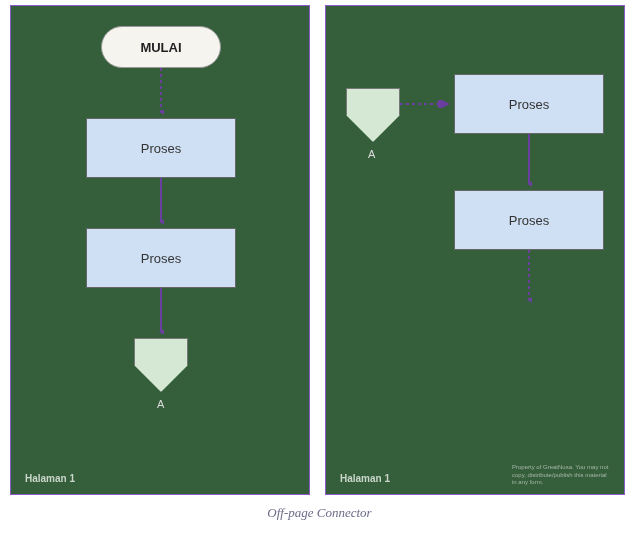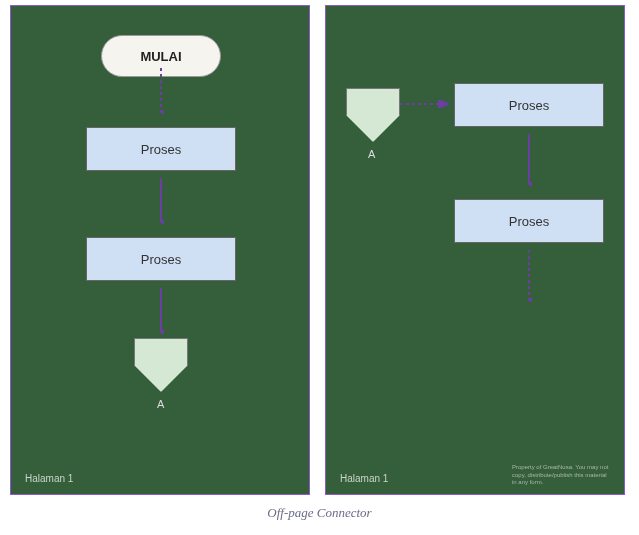--- a/index.html
+++ b/index.html
@@ -30,58 +30,57 @@
     color: #6b6b88;
     font-size: 13px;
   }
 
   .page-label {
     position: absolute;
     left: 14px;
     bottom: 10px;
     color: #c9d6c9;
     font-size: 10px;
-    font-weight: normal;
+    font-weight: bold;
   }
   .footnote {
     position: absolute;
     right: 12px;
     bottom: 8px;
     width: 100px;
     color: #a8b8a8;
     font-size: 6px;
     line-height: 1.2;
     text-align: left;
   }
 
   .node {
     position: absolute;
     box-sizing: border-box;
     display: flex;
     align-items: center;
     justify-content: center;
     font-size: 13px;
     text-align: center;
-    margin-top: 9px;
   }
   .terminator {
     background: #f5f4ef;
     border: 1px solid #999;
     border-radius: 22px;
     font-weight: bold;
     color: #222;
     width: 120px;
     height: 42px;
   }
   .process {
     background: #cfe0f5;
     border: 1px solid #666;
     color: #333;
     width: 150px;
-    height: 44px;
+    height: 60px;
   }
 
   .connector {
     position: absolute;
     width: 54px;
     height: 54px;
     background: #d4e8d4;
     border: 1px solid #777;
     clip-path: polygon(0 0, 100% 0, 100% 50%, 50% 100%, 0 50%);
     box-sizing: border-box;

